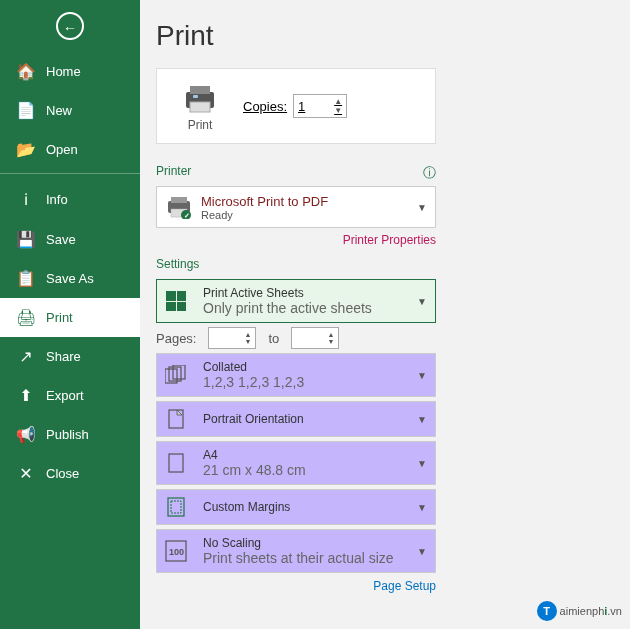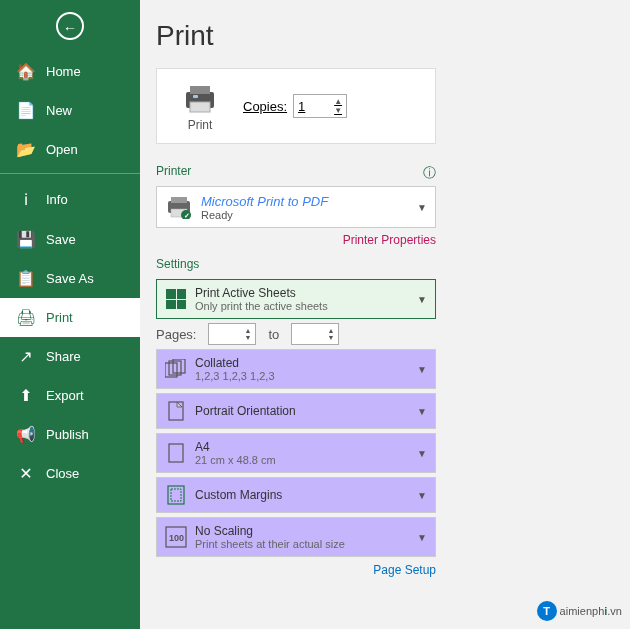--- a/index.html
+++ b/index.html
@@ -114,21 +114,21 @@
     .printer-dropdown {
       display: flex;
       align-items: center;
       background: #fff;
       border: 1px solid #ccc;
       padding: 6px 8px;
       width: 280px;
       gap: 8px;
       cursor: pointer;
     }
-    .printer-name { font-size: 13px; color: #3b82f6; font-style: italic; }
+    .printer-name { font-size: 13px; color: #7f1d1d; }
     .printer-status { font-size: 11px; color: #555; }
     .dropdown-arrow { margin-left: auto; font-size: 10px; color: #555; }
     .printer-properties-link {
       text-align: right;
       width: 280px;
       font-size: 12px;
       color: #be185d;
       cursor: pointer;
       margin-top: 5px;
     }
@@ -144,23 +144,23 @@
       width: 280px;
       gap: 8px;
       cursor: pointer;
       margin-bottom: 4px;
     }
     .setting-dropdown.highlighted {
       background: #e8f5e9;
       border-color: #217346;
     }
     .setting-icon { width: 22px; height: 22px; display: flex; align-items: center; justify-content: center; }
-    .setting-text { flex: 1; }
+    .setting-text { flex: 1; margin-left: 8px; }
     .setting-main { font-size: 12px; color: #333; font-weight: 500; }
-    .setting-sub { font-size: 11px; color: #666; }
+    .setting-sub { font-size: 14px; color: #666; }
 
     .pages-row {
       display: flex;
       align-items: center;
       gap: 12px;
       margin-bottom: 4px;
       font-size: 13px;
       color: #555;
     }
     .page-input {

